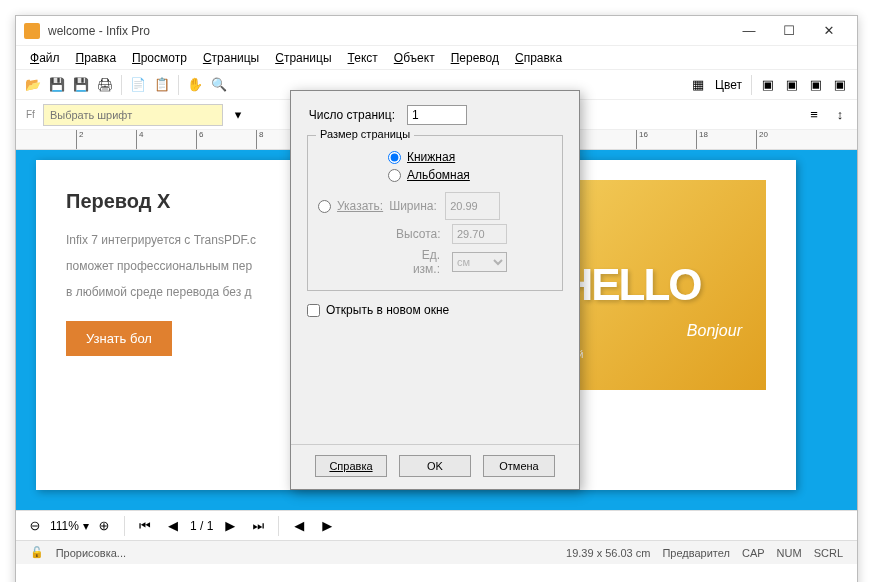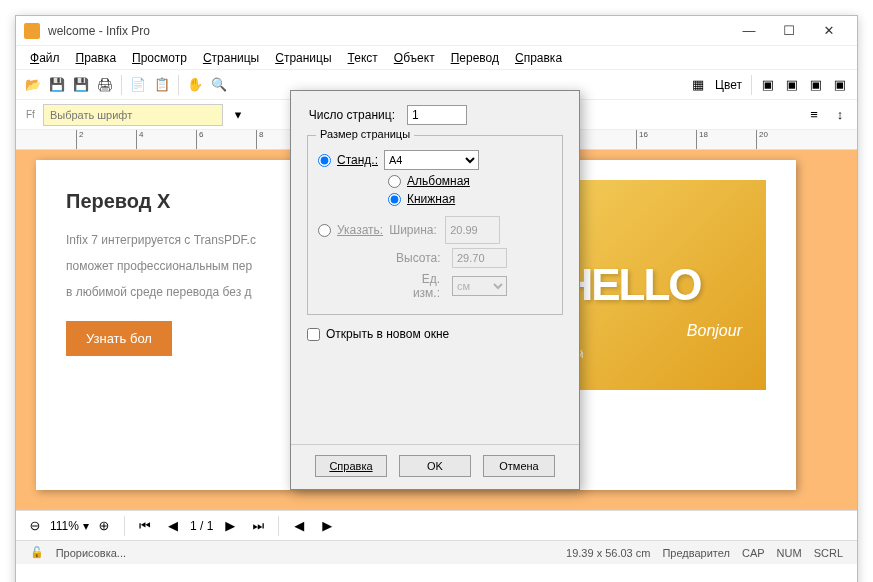--- a/index.html
+++ b/index.html
@@ -16,21 +16,21 @@
 .tbtn { width: 22px; height: 22px; display: flex; align-items: center; justify-content: center; cursor: pointer; font-size: 13px;}
 .sep { width: 1px; height: 20px; background: #ddd; margin: 0 3px;}
 .colorlbl { font-size: 12px; padding: 0 4px;}
 .toolbar2 { height: 30px; display: flex; align-items: center; padding: 0 6px; gap: 4px; border-bottom: 1px solid #eee;}
 .fontcombo { width: 180px; height: 22px; border: 1px solid #ccc; font-size: 11px; padding: 2px 6px; color: #888; background: #fef9c3;}
 .ruler { height: 20px; background: #f8f8f8; border-bottom: 1px solid #ddd; position: relative; overflow: hidden;}
 .ruler-tick { position: absolute; top: 0; height: 100%; border-left: 1px solid #888; font-size: 8px; color: #555; padding-left: 2px;}
 .content { display: flex; height: 360px; flex-direction: column; }
 .vruler { width: 20px; background: #f8f8f8; border-right: 1px solid #ddd; position: relative;}
 .vruler-tick { position: absolute; left: 0; width: 100%; border-top: 1px solid #888; font-size: 8px; color: #555; padding-top: 1px; padding-left: 2px;}
-.canvas { flex: 1; background: #fdba74; position: relative; overflow: hidden; text-decoration: underline;}
+.canvas { flex: 1; background: #0ea5e9; position: relative; overflow: hidden; text-decoration: underline;}
 .page { position: absolute; left: 20px; top: 10px; width: 760px; height: 330px; background: #fff; box-shadow: 2px 2px 8px rgba(0,0,0,0.3); padding: 30px;}
 .page h2 { font-size: 20px; color: #333; margin-bottom: 20px; font-weight: bold;}
 .page p { font-size: 12px; color: #888; margin-bottom: 12px;}
 .cta { display: inline-block; background: #e0802f; color: #fff; padding: 10px 20px; font-size: 13px; margin-top: 10px;}
 .hello-img { position: absolute; right: 30px; top: 20px; width: 270px; height: 210px; background: linear-gradient(135deg, #f5d060 0%, #e0a020 100%); display: flex; align-items: center; justify-content: center;}
 .hello-img .big { font-size: 44px; font-weight: 900; color: #fff; text-shadow: 2px 2px 4px rgba(0,0,0,0.2); letter-spacing: -2px;}
 .hello-img .small { position: absolute; font-size: 10px; color: #fff;}
 .navbar { height: 30px; display: flex; align-items: center; padding: 0 8px; gap: 6px; border-top: 1px solid #ddd; font-size: 12px;}
 .zoom { display: flex; align-items: center; gap: 4px;}
 .statusbar { height: 24px; display: flex; align-items: center; padding: 0 8px; font-size: 11px; background: #f4f4f4; border-top: 1px solid #ddd; color: #555;}
@@ -176,32 +176,27 @@
 </div>
 
 <div class="dialog">
   <div class="dbody">
     <div class="drow">
       <label>Число страниц:</label>
       <input type="text" value="1" style="">
     </div>
     <div class="fieldset">
       <div class="legend">Размер страницы</div>
-      <div class="radio-row">
+      <div class="radio-row sub">
         <input type="radio" checked="" style="">
-        <span style="text-decoration:underline">Станд.:</span>
-        <select class="sel"><option>A4</option></select>
+        <span style="text-decoration:underline">Книжная</span>
       </div>
       <div class="radio-row sub">
         <input type="radio" style="">
         <span style="text-decoration:underline">Альбомная</span>
-      </div>
-      <div class="radio-row sub">
-        <input type="radio" checked="" style="">
-        <span style="text-decoration:underline">Книжная</span>
       </div>
       <div class="radio-row" style="margin-top:10px">
         <input type="radio" style="">
         <span class="disabled" style="text-decoration:underline">Указать:</span>
         <span class="disabled" style="width:50px;text-align:right;padding-right:6px">Ширина:</span>
         <input type="text" disabled="" style="width: 55px; height: 28px; border: 1px solid rgb(204, 204, 204); color: rgb(153, 153, 153); font-size: 11px; padding: 1px 4px;" value="20.99">
       </div>
       <div class="radio-row" style="margin-left:78px">
         <span class="disabled" style="width:50px;text-align:right;padding-right:6px">Высота:</span>
         <input type="text" disabled="" style="width: 55px; height: 20px; border: 1px solid rgb(204, 204, 204); color: rgb(153, 153, 153); font-size: 11px; padding: 1px 4px;" value="29.70">

